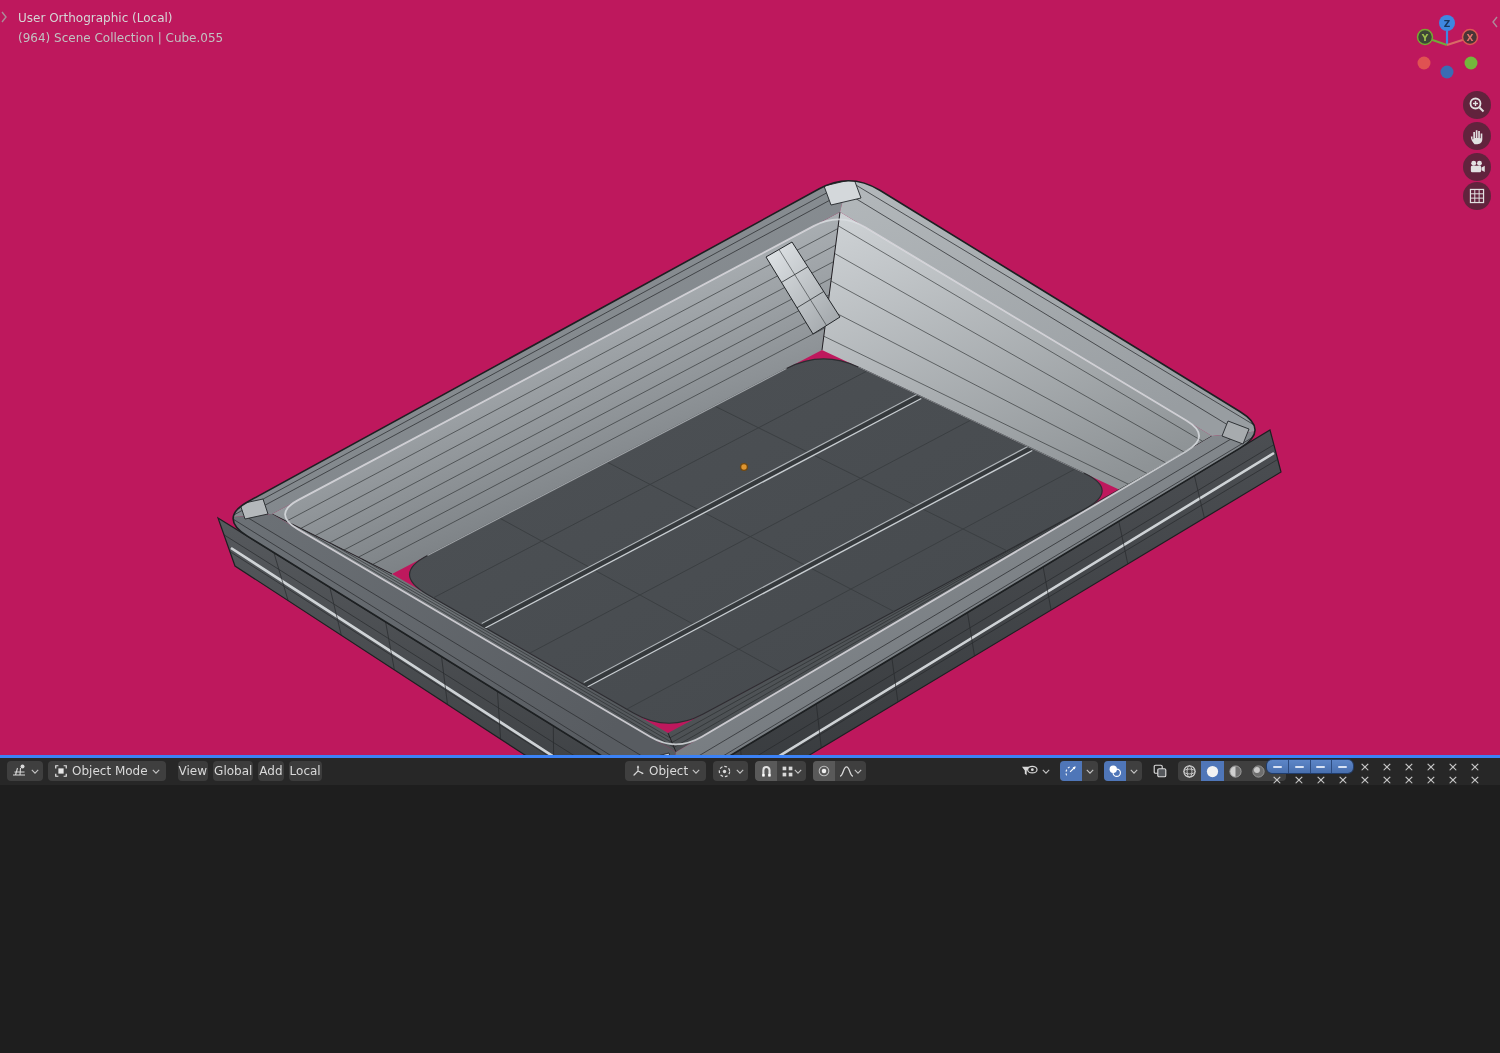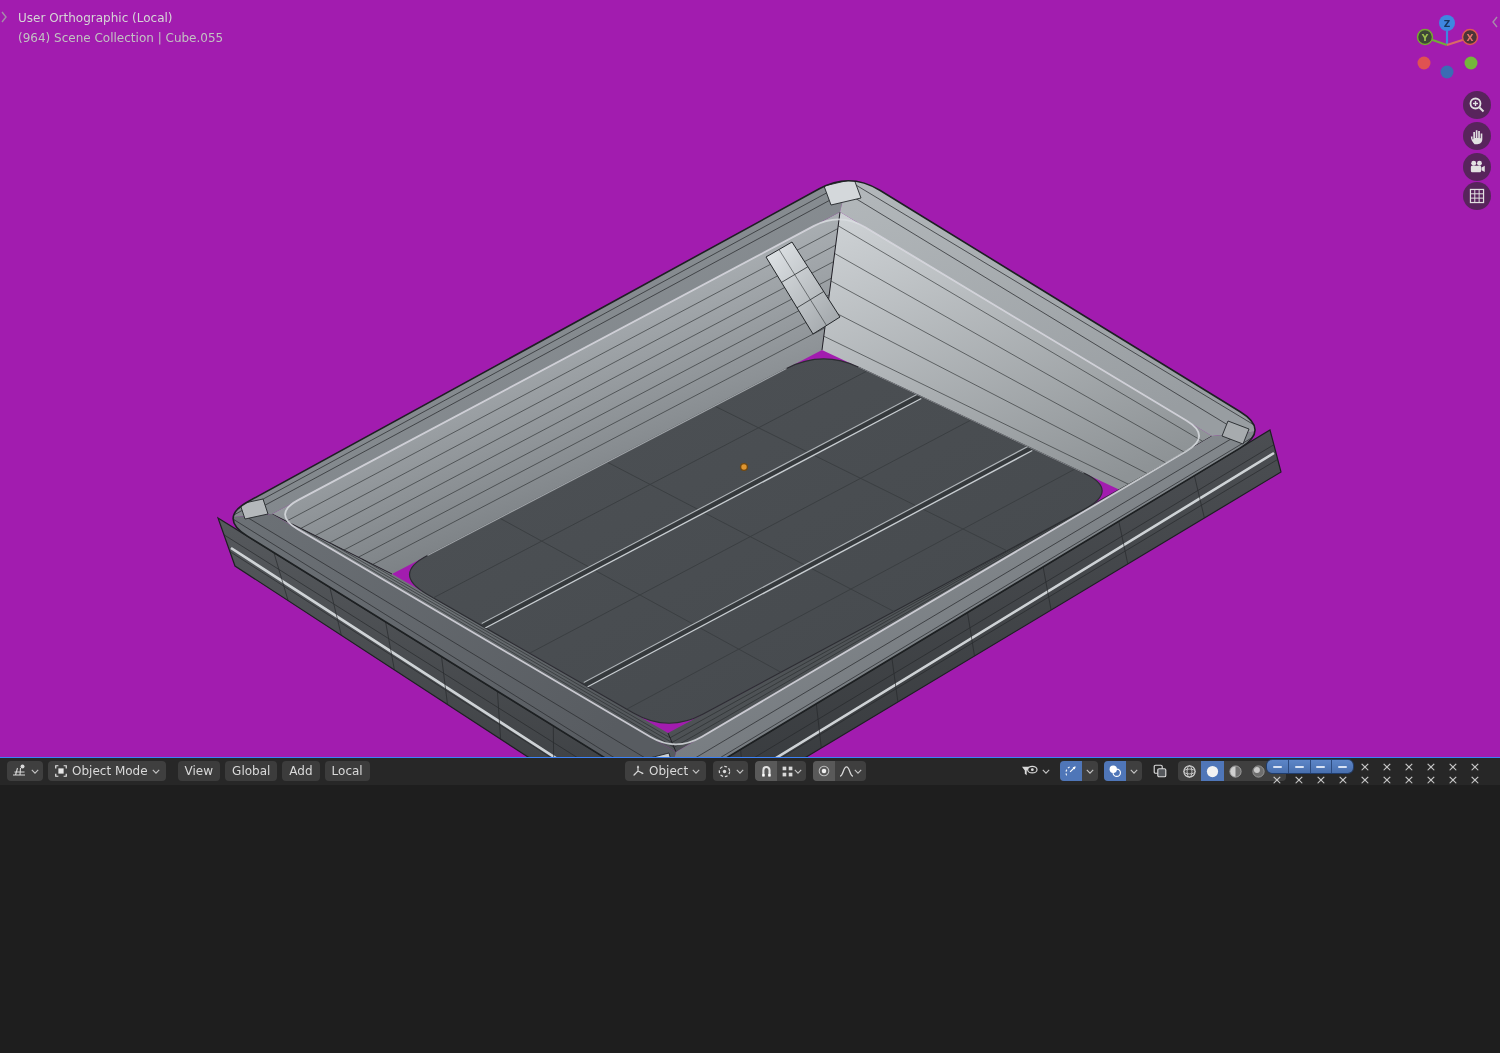--- a/index.html
+++ b/index.html
@@ -1,32 +1,32 @@
 <!DOCTYPE html>
 <html><head>
 <meta charset="utf-8">
 <style>
   html,body{margin:0;padding:0;background:#1e1e1e;}
-  .stage{position:relative;width:1500px;height:785px;background:#a21caf;overflow:hidden;
+  .stage{position:relative;width:1500px;height:785px;background:#be185d;overflow:hidden;
          font-family:"DejaVu Sans",sans-serif;-webkit-font-smoothing:antialiased;}
   .model-svg{position:absolute;left:0;top:0;}
   
   .overlay-text{position:absolute;left:18px;top:8px;font-size:12px;line-height:20px;}
   .overlay-text .l1{color:#d6d6d6;}
   .overlay-text .l2{color:#c2c2c2;}
   .edge-arrow{position:absolute;width:12px;height:16px;display:flex;align-items:center;justify-content:center;opacity:.8;}
   
   .navbtn{position:absolute;left:1463px;width:28px;height:28px;border-radius:50%;
           background:rgba(42,42,42,.62);display:flex;align-items:center;justify-content:center;}
   
-  .footer{position:absolute;left:0;bottom:0;width:1500px;height:27px;background:#272727;border-top:1px solid #3b82f6;}
+  .footer{position:absolute;left:0;bottom:0;width:1500px;height:27px;background:#272727;border-top:3px solid #3b82f6;}
   .cluster{position:absolute;top:3px;display:flex;align-items:center;gap:6px;}
   .fbtn{display:flex;align-items:center;height:20px;background:#3f3f3f;border-radius:4px;
         padding:0 6px;gap:4px;color:#d9d9d9;font-size:12px;line-height:20px;white-space:nowrap;}
-  .fbtn.menu{padding:0 7px;background:#3c3c3c;}
+  .fbtn.menu{padding:0 1px;background:#3c3c3c;}
   .fbtn.pressed{background:#595959;}
   .fbtn.icon-only{padding:0 4px;}
   .group{display:flex;align-items:center;background:#3f3f3f;border-radius:4px;overflow:hidden;height:20px;}
   .group .seg{display:flex;align-items:center;justify-content:center;height:20px;padding:0 4px;}
   .group .seg.blue{background:#4f76b8;}
   
   .fargrid{position:absolute;left:1266px;top:2px;display:grid;
            grid-template-columns:repeat(10,22px);grid-template-rows:13px 12px;
            justify-items:center;align-items:center;}
   .bluegroup{grid-column:1/5;grid-row:1;display:flex;height:13px;border-radius:6px;

